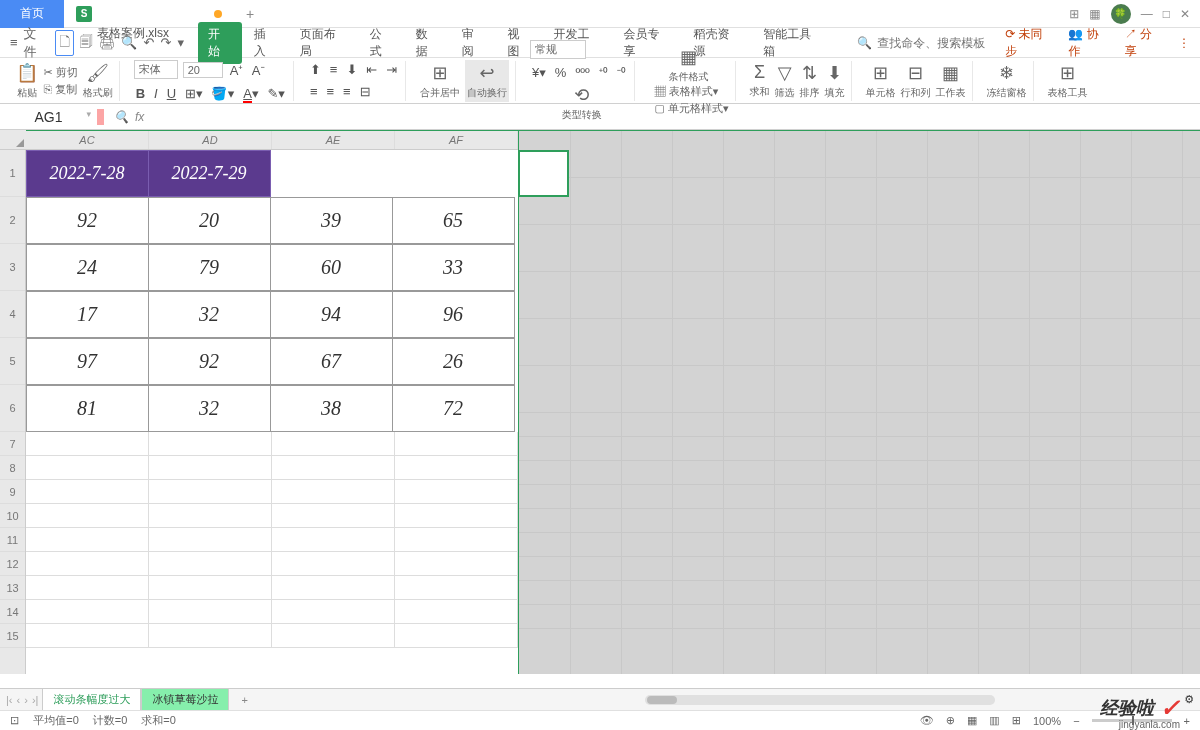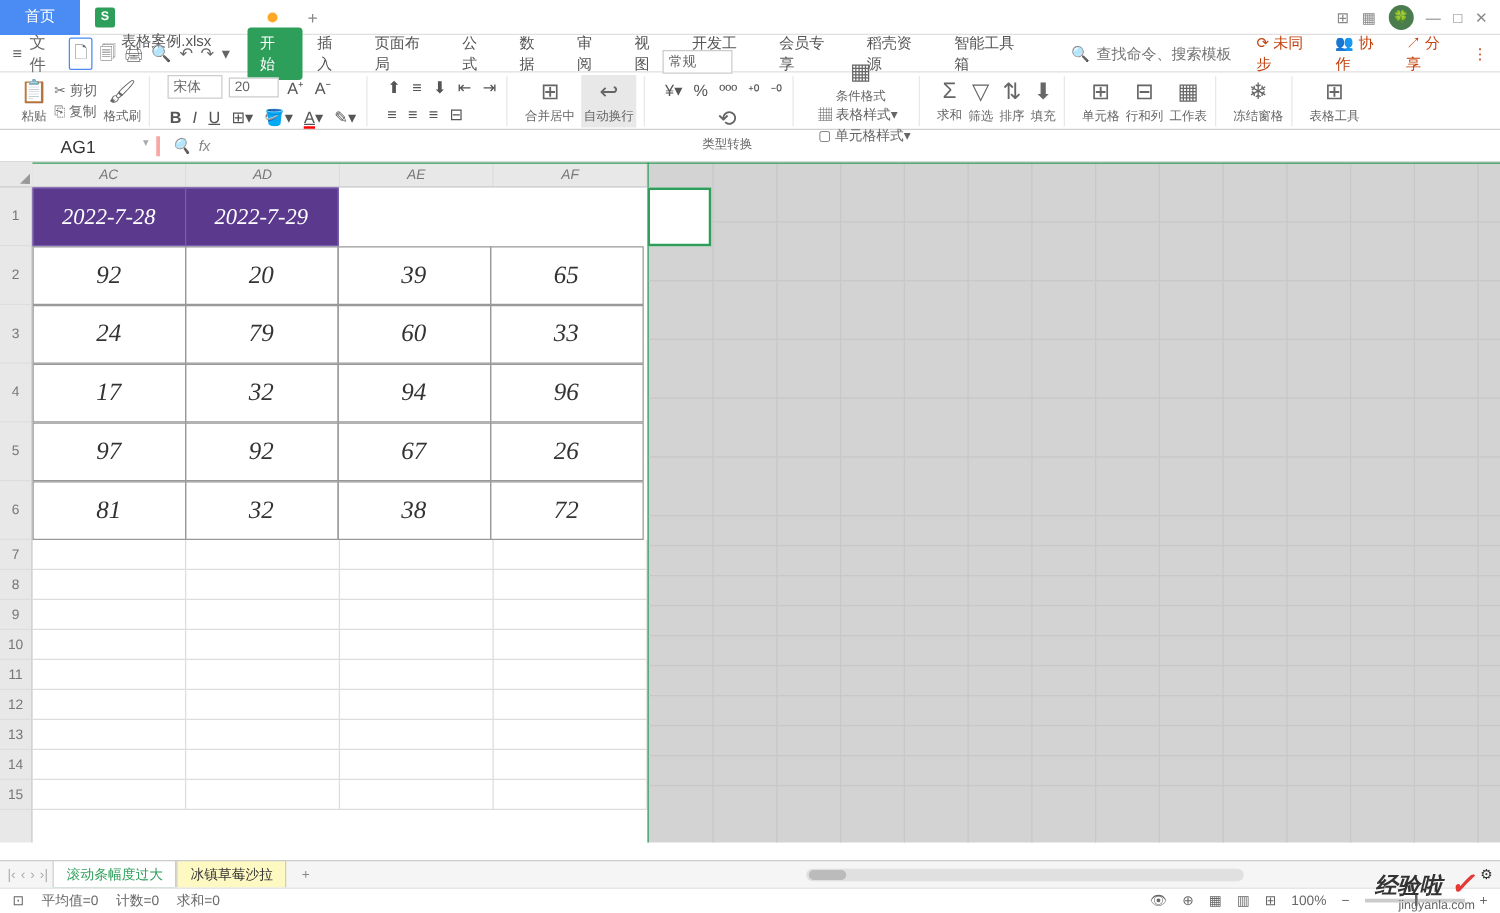--- a/index.html
+++ b/index.html
@@ -35,21 +35,21 @@
 .ribbon-group { display: flex; flex-direction: column; align-items: center; gap: 0; padding: 0 6px; border-right: 1px solid #e8e8e8; height: 40px; justify-content: center; }
 .ribbon-group:last-child{border-right:none;}
 .ribbon-big { font-size: 18px; }
 .ribbon-label { font-size: 10px; margin-top: 2px; }
 .ribbon-row { display: flex; gap: 5px; align-items: center; }
 .font-select { border: 1px solid #ccc; padding: 1px 16px 1px 4px; font-size: 11px; background: #fff; }
 .icon-btn { padding: 2px; font-size: 13px; color: #555; }
 
 
 .formula-bar { height: 26px; display: flex; align-items: center; border-bottom: 1px solid #d0d0d0; }
-.name-box { width: 128px; border-right: 3px solid #fca5a5; padding: 0 8px; font-size: 14px; text-align: center; color: #333; position:relative; }
+.name-box { width: 104px; border-right: 7px solid #fca5a5; padding: 0 8px; font-size: 14px; text-align: center; color: #333; position:relative; }
 .name-box::after{content:"▾";position:absolute;right:6px;color:#aaa;font-size:9px;}
 .fx-label { padding: 0 10px; color: #888; font-style: italic; display:flex;gap:6px;align-items:center;}
 .formula-input { flex: 1; padding: 0 8px; }
 
 
 .grid-area { display: flex; height: 544px; position: relative; }
 .row-headers { width: 26px; background: #e8e8e8; border-right: 1px solid #ccc; }
 .corner { height: 20px; background: #e8e8e8; border-bottom: 1px solid #ccc; width: 26px; position:relative;}
 .corner::after{content:"";position:absolute;right:2px;bottom:2px;border:4px solid transparent;border-right-color:#999;border-bottom-color:#999;}
 .row-h { height: 47px; display: flex; align-items: center; justify-content: center; font-size: 11px; color: #777; border-bottom: 1px solid #ddd; }
@@ -73,21 +73,21 @@
 
 .empty-rows { display: flex; flex-direction: column; }
 .empty-row { height: 24px; display: flex; }
 .empty-cell { width: 123px; border-right: 1px solid #ddd; border-bottom: 1px solid #ddd; }
 
 .active-cell { position: absolute; left: 492px; top: 0; width: 51px; height: 47px; background: #fff; border: 2px solid #2e9e5b; z-index: 10; }
 
 
 .sheet-tabs { position: absolute; bottom: 20px; left: 0; right: 0; height: 22px; display: flex; align-items: center; border-top: 1px solid #ccc; background: #f5f5f5; padding: 0 6px; gap: 4px; font-size: 11px; }
 .nav-btns { display: flex; gap: 4px; color: #aaa; }
-.sheet-tab { padding: 3px 10px; background: #fef9c3; border: 1px solid #ccc; border-bottom: none; }
+.sheet-tab { padding: 3px 10px; background: #86efac; border: 1px solid #ccc; border-bottom: none; }
 .sheet-tab.active { color: #2e9e5b; border-bottom: 2px solid #2e9e5b; background: #fff; }
 .sheet-add { padding: 0 8px; color: #888; }
 .hscroll { flex: 1; display:flex; align-items:center; justify-content:center; }
 .hscroll-track{height:10px;background:#e0e0e0;border-radius:5px;width:350px;position:relative;margin-left:200px;}
 .hscroll-thumb{position:absolute;left:2px;width:30px;height:8px;top:1px;background:#bbb;border-radius:4px;}
 
 
 .statusbar { position: absolute; bottom: 0; left: 0; right: 0; height: 20px; display: flex; align-items: center; padding: 0 10px; font-size: 11px; color: #666; background: #fff; border-top: 1px solid #e0e0e0; gap: 14px; }
 .statusbar .right { margin-left: auto; display: flex; gap: 12px; align-items: center; }
 .watermark { position: absolute; right: 20px; bottom: 8px; font-size: 18px; font-weight: bold; font-style: italic; color: #333; z-index: 100; display:flex;align-items:center;gap:6px;}

